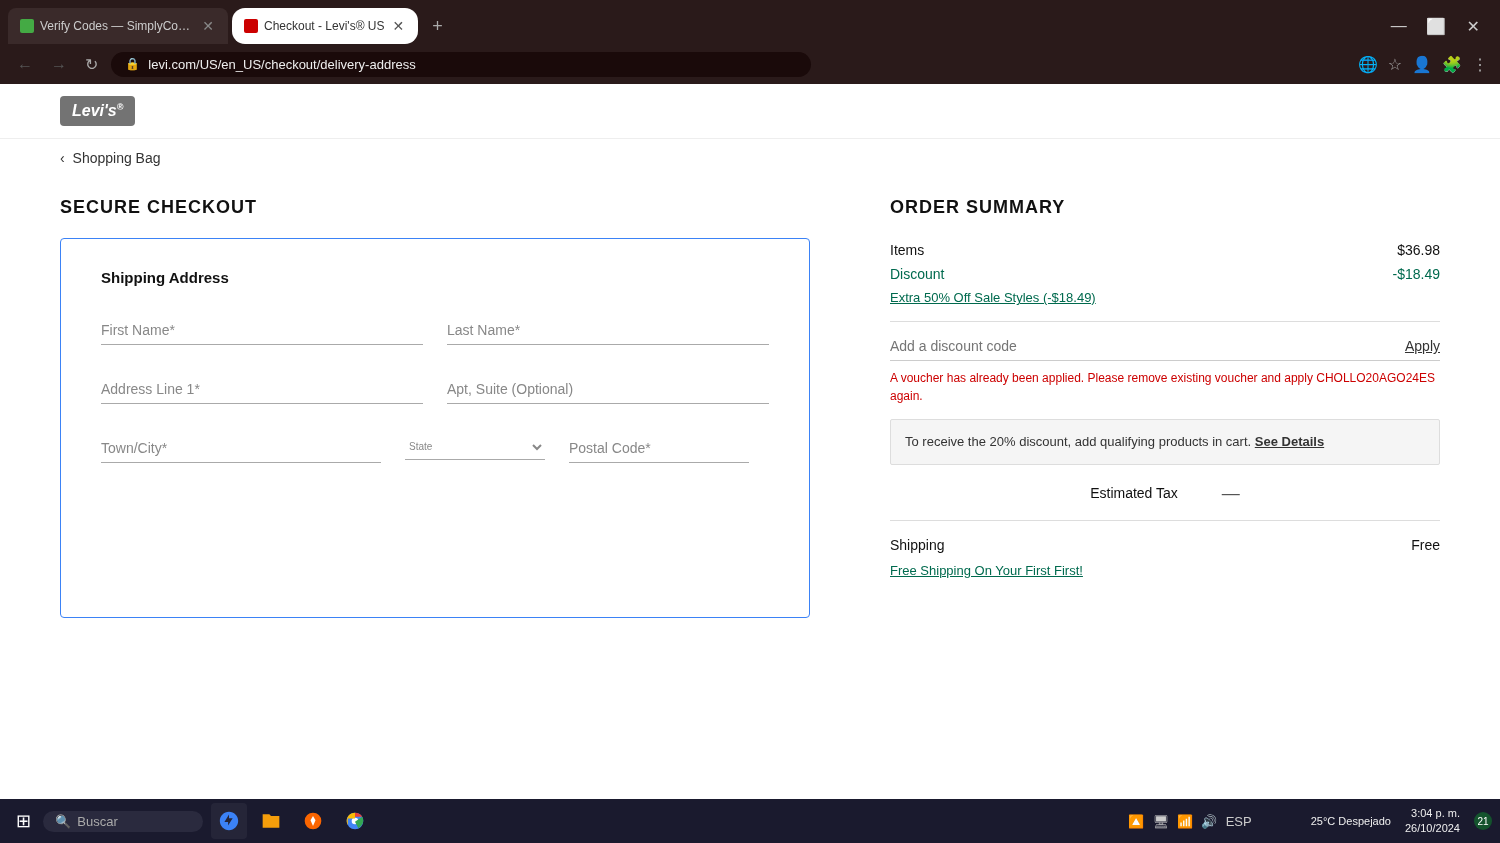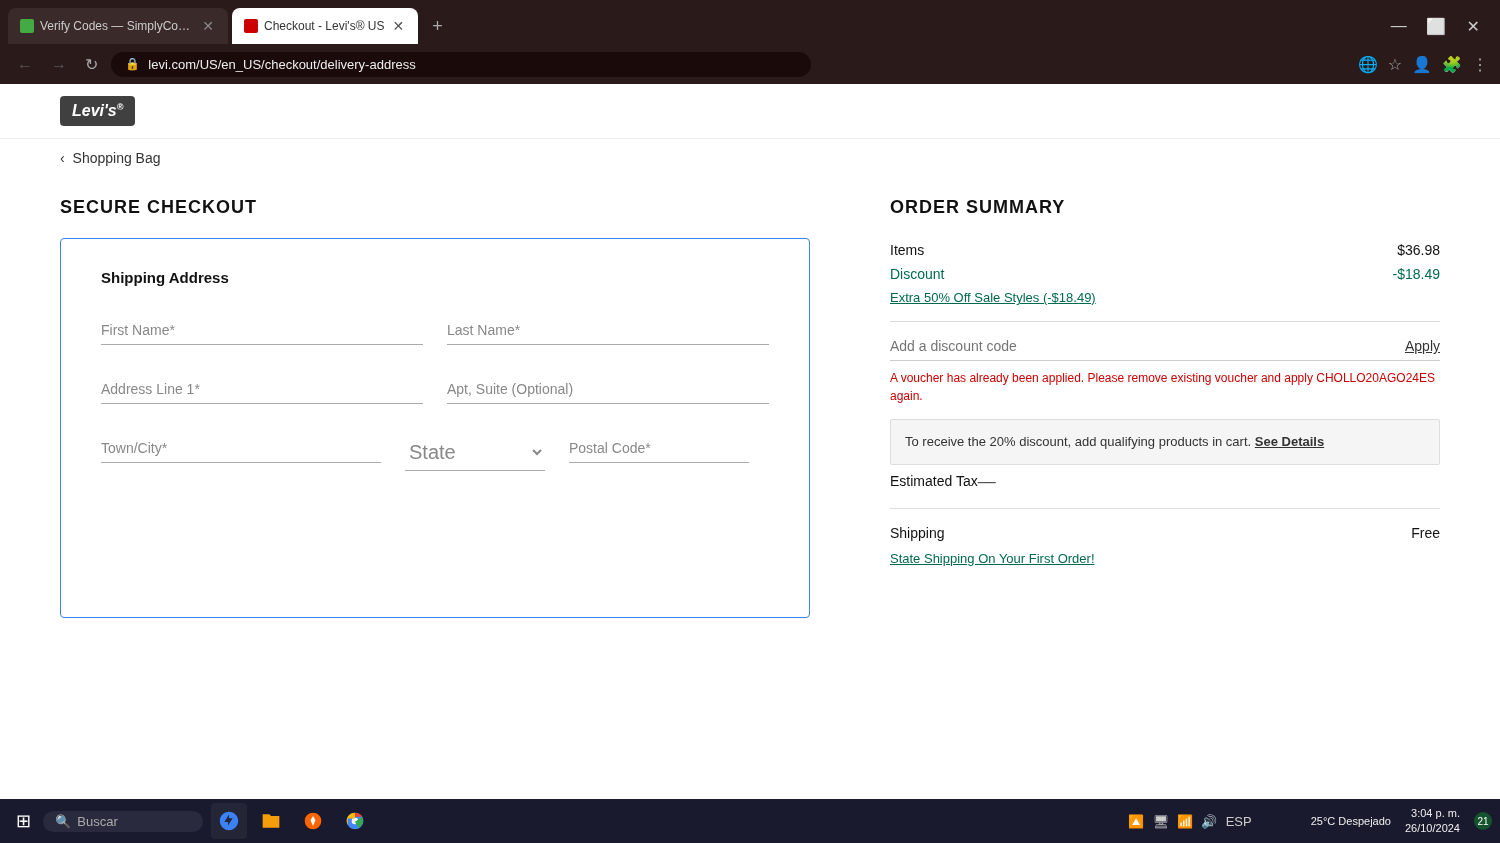--- a/index.html
+++ b/index.html
@@ -28,20 +28,21 @@
       height: 36px;
       min-width: 120px;
       max-width: 220px;
       gap: 6px;
       cursor: pointer;
       position: relative;
     }
     .tab.active {
       background: #fff;
       color: #333;
+      border-radius: 13px;
     }
     .tab-icon-levi {
       width: 14px;
       height: 14px;
       background: #c00;
       border-radius: 2px;
       display: inline-block;
       flex-shrink: 0;
     }
     .tab-icon-sc {
@@ -130,21 +131,21 @@
     }
 
     .page-header {
       padding: 12px 60px;
       border-bottom: 1px solid #eee;
     }
     .levi-logo {
       display: inline-block;
     }
     .levi-logo-box {
-      background: #404040;
+      background: #737373;
       color: white;
       font-weight: bold;
       font-size: 16px;
       padding: 6px 12px;
       border-radius: 4px;
       font-style: italic;
       position: relative;
     }
 
     .breadcrumb-bar {
@@ -205,21 +206,21 @@
       color: #333;
       outline: none;
       background: transparent;
       width: 100%;
     }
     .form-input::placeholder { color: #888; }
     .form-select {
       border: none;
       border-bottom: 1px solid #aaa;
       padding: 6px 0;
-      font-size: 20px;
+      font-size: 10px;
       color: #888;
       outline: none;
       background: transparent;
       appearance: auto;
       cursor: pointer;
       width: 100%;
     }
     .postal-input {
       flex: 0 0 180px;
     }
@@ -294,36 +295,37 @@
       margin-bottom: 14px;
       line-height: 1.5;
     }
     .qualifying-box {
       background: #f5f5f5;
       border: 1px solid #ddd;
       padding: 12px 14px;
       border-radius: 2px;
       font-size: 13px;
       color: #333;
-      margin-bottom: 6px;
+      margin-bottom: 18px;
       line-height: 1.5;
     }
     .see-details-link {
       color: #333;
       text-decoration: underline;
       cursor: pointer;
       font-weight: 600;
     }
     .tax-row {
       display: flex;
-      justify-content: flex-start;
+      justify-content: center;
       font-size: 14px;
       color: #111;
       margin-bottom: 16px;
       align-items: center;
+      gap: 44px;
     }
     .tax-dash {
       font-size: 18px;
       color: #555;
     }
     .shipping-section {
       margin-top: 6px;
     }
     .free-shipping-link {
       color: #006a4e;
@@ -554,21 +556,21 @@
         <span class="tax-dash">—</span>
       </div>
 
       <hr class="summary-divider">
 
       <div class="shipping-section">
         <div class="summary-row">
           <span>Shipping</span>
           <span>Free</span>
         </div>
-        <a class="free-shipping-link">State Shipping On Your First Order!</a>
+        <a class="free-shipping-link">Free Shipping On Your First First!</a>
       </div>
 
     </div>
   </div>
 </div>
 
 <div class="taskbar">
   <span class="taskbar-start">⊞</span>
   <div class="taskbar-search">
     <span>🔍</span>

